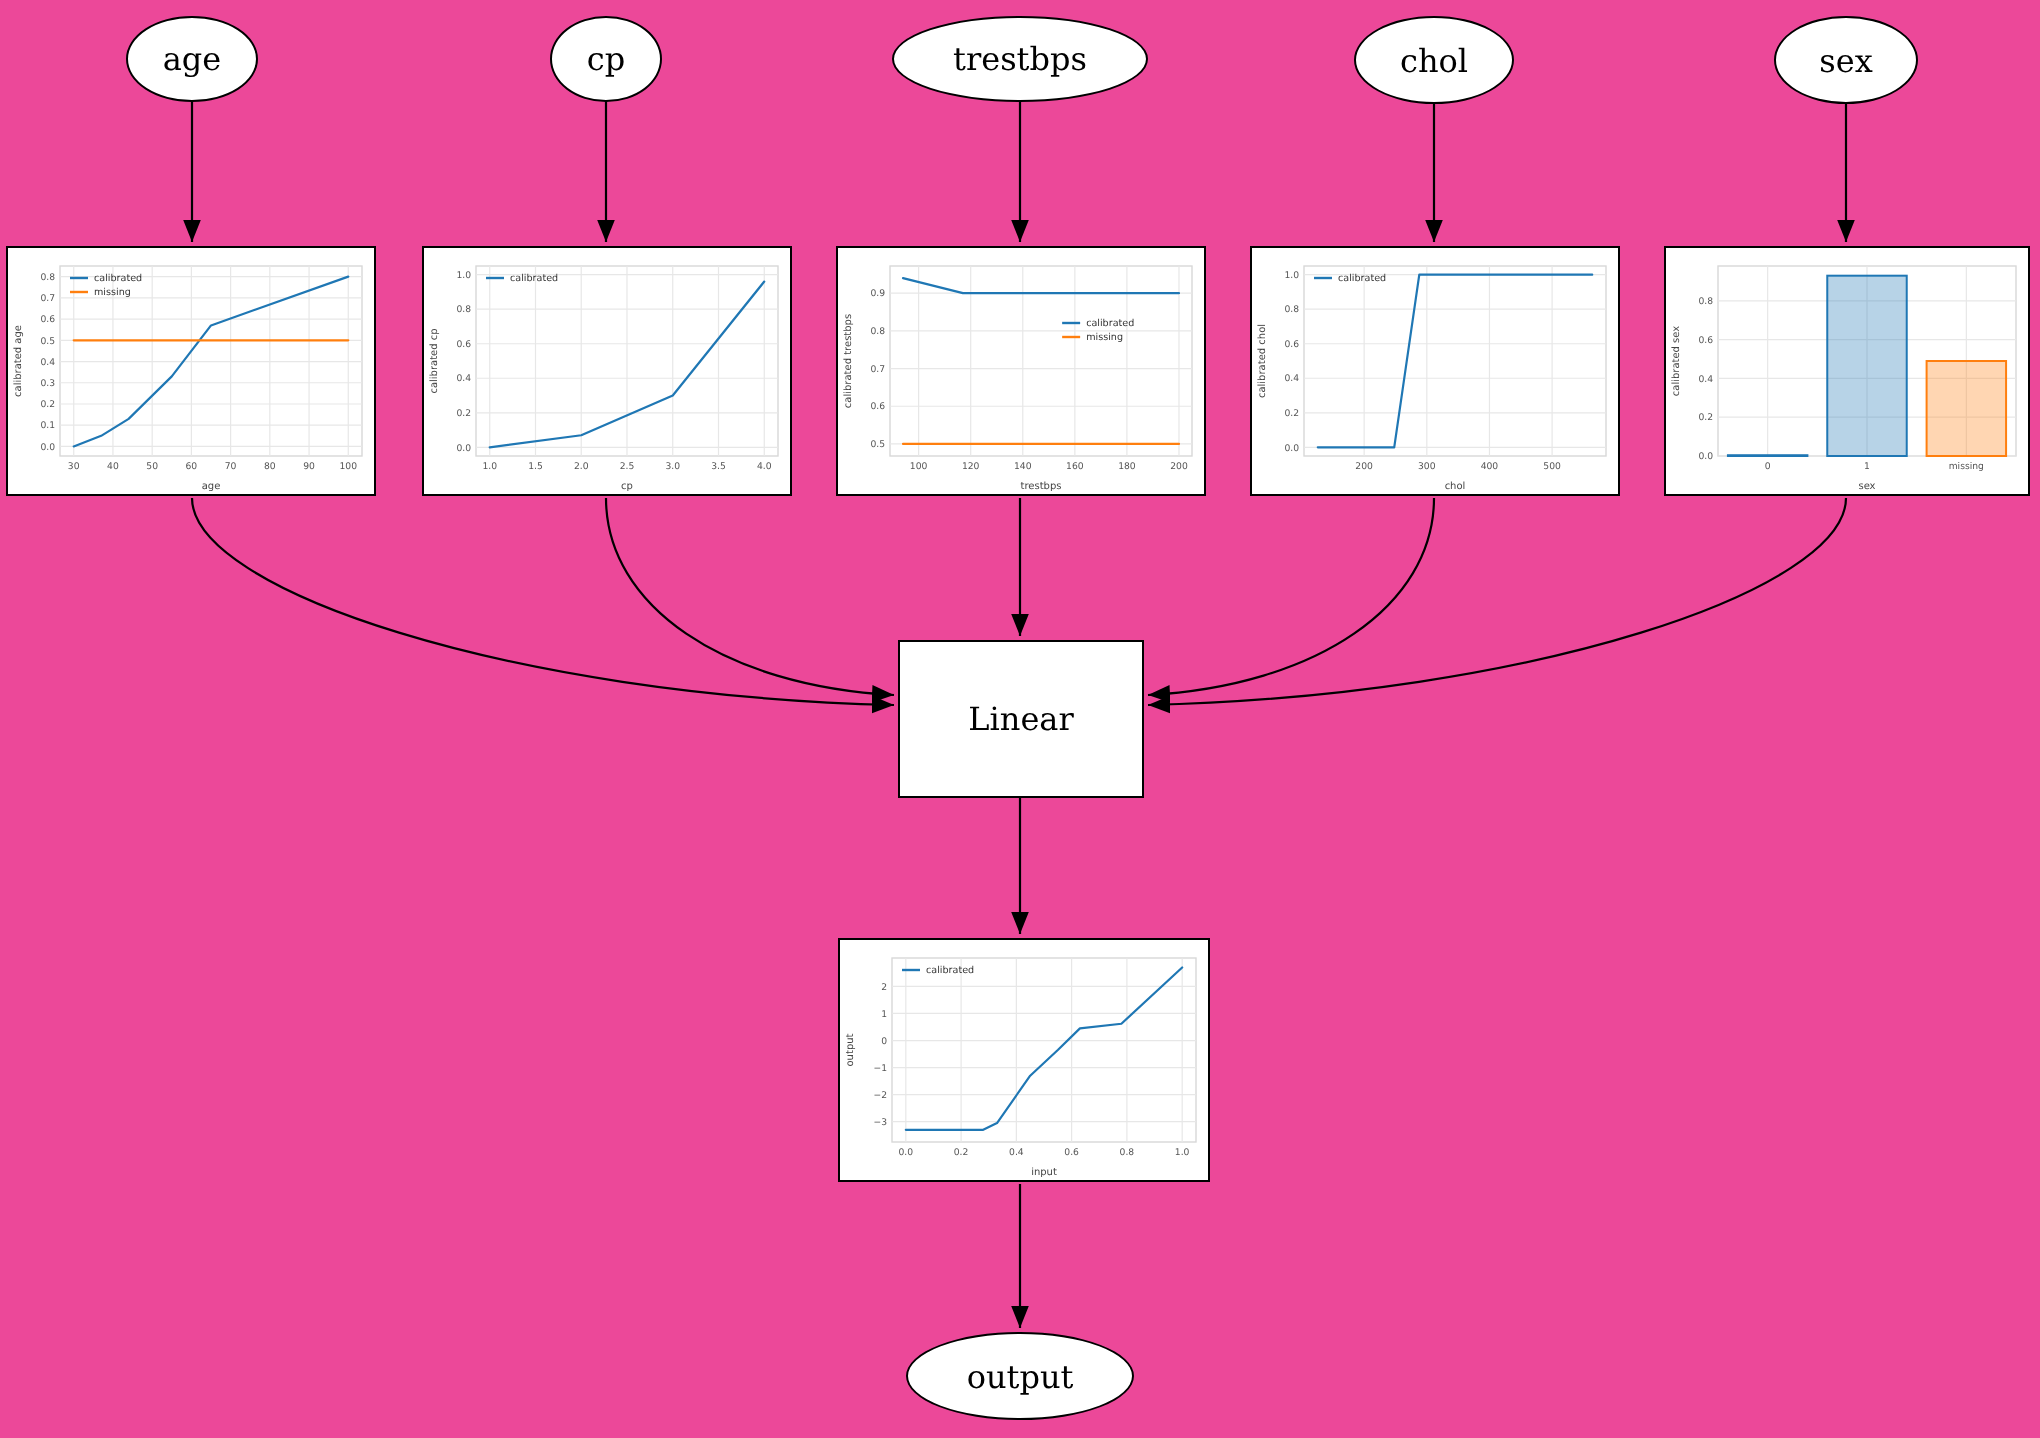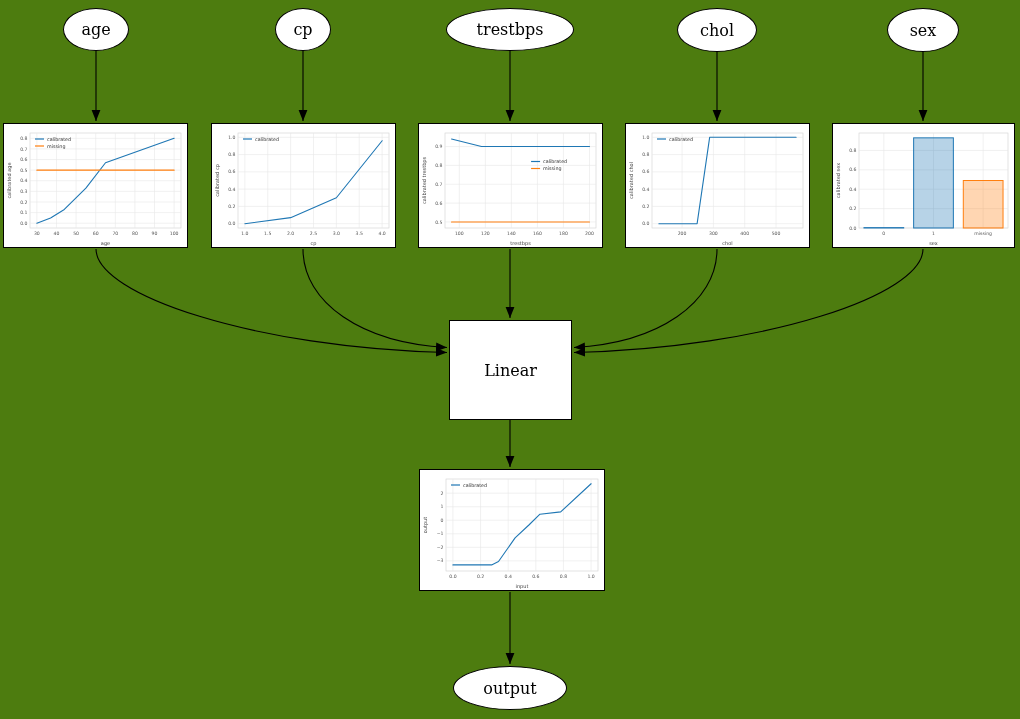--- a/index.html
+++ b/index.html
@@ -1,16 +1,16 @@
 <!DOCTYPE html>
 <html><head>
 <meta charset="utf-8">
 <style>
   html,body{margin:0;padding:0;background:#fff;}
-  .canvas{position:relative;width:1020px;height:719px;background:#4d7c0f;overflow:hidden;
+  .canvas{position:relative;width:1020px;height:719px;background:#ec4899;overflow:hidden;
           font-family:"DejaVu Serif",serif;}
   .edges{position:absolute;left:0;top:0;pointer-events:none;}
   .enode{position:absolute;border:1px solid #000;border-radius:50%;background:#fff;
          display:flex;align-items:center;justify-content:center;font-size:16px;color:#000;box-sizing:border-box;}
   .lbox{position:absolute;border:1px solid #000;background:#fff;display:flex;align-items:center;
         justify-content:center;font-size:16px;color:#000;box-sizing:border-box;}
   .chart-node{position:absolute;border:1px solid #000;background:#fff;box-sizing:border-box;}
   .chart-node svg{display:block;}
   svg text{font-family:"DejaVu Sans",sans-serif;}
 </style>
@@ -230,21 +230,21 @@
         <line x1="26" y1="26.448979591836732" x2="175" y2="26.448979591836732" stroke="#e7e7e7" stroke-width="0.6"></line>
         <text x="23.5" y="28.048979591836734" text-anchor="end" font-size="4.6" fill="#555">0.8</text>
         <text x="100.5" y="120.5" text-anchor="middle" font-size="5" fill="#444">sex</text>
         <text text-anchor="middle" font-size="5" fill="#444" transform="translate(6.5 56.5) rotate(-90)">calibrated sex</text>
         <rect x="30.96666666666666" y="103.61224489795919" width="39.733333333333334" height="0.3877551020408134" fill="#1f77b4" fill-opacity="0.32" stroke="#1f77b4" stroke-width="1"></rect>
         <rect x="80.63333333333333" y="13.846938775510196" width="39.733333333333334" height="90.1530612244898" fill="#1f77b4" fill-opacity="0.32" stroke="#1f77b4" stroke-width="1"></rect>
         <rect x="130.3" y="56.5" width="39.733333333333334" height="47.5" fill="#ff7f0e" fill-opacity="0.32" stroke="#ff7f0e" stroke-width="1"></rect>
       </svg>
   </div>
 
-  <div class="lbox" style="left:449px;top:320px;width:123px;height:100px;">
+  <div class="lbox" style="left:449px;top:320px;width:123px;height:79px;">
     <span>Linear</span>
   </div>
 
   <div class="chart-node" style="left:419px;top:469px;width:186px;height:122px;">
     <svg width="184" height="120">
         <rect x="0" y="0" width="184" height="120" fill="#fff"></rect>
         <rect x="26" y="9" width="152" height="92" fill="#fff" stroke="#d8d8d8" stroke-width="0.7"></rect>
         <line x1="32.90909090909091" y1="9" x2="32.90909090909091" y2="101" stroke="#e7e7e7" stroke-width="0.6"></line>
         <text x="32.90909090909091" y="107.5" text-anchor="middle" font-size="4.6" fill="#555">0.0</text>
         <line x1="60.54545454545455" y1="9" x2="60.54545454545455" y2="101" stroke="#e7e7e7" stroke-width="0.6"></line>

